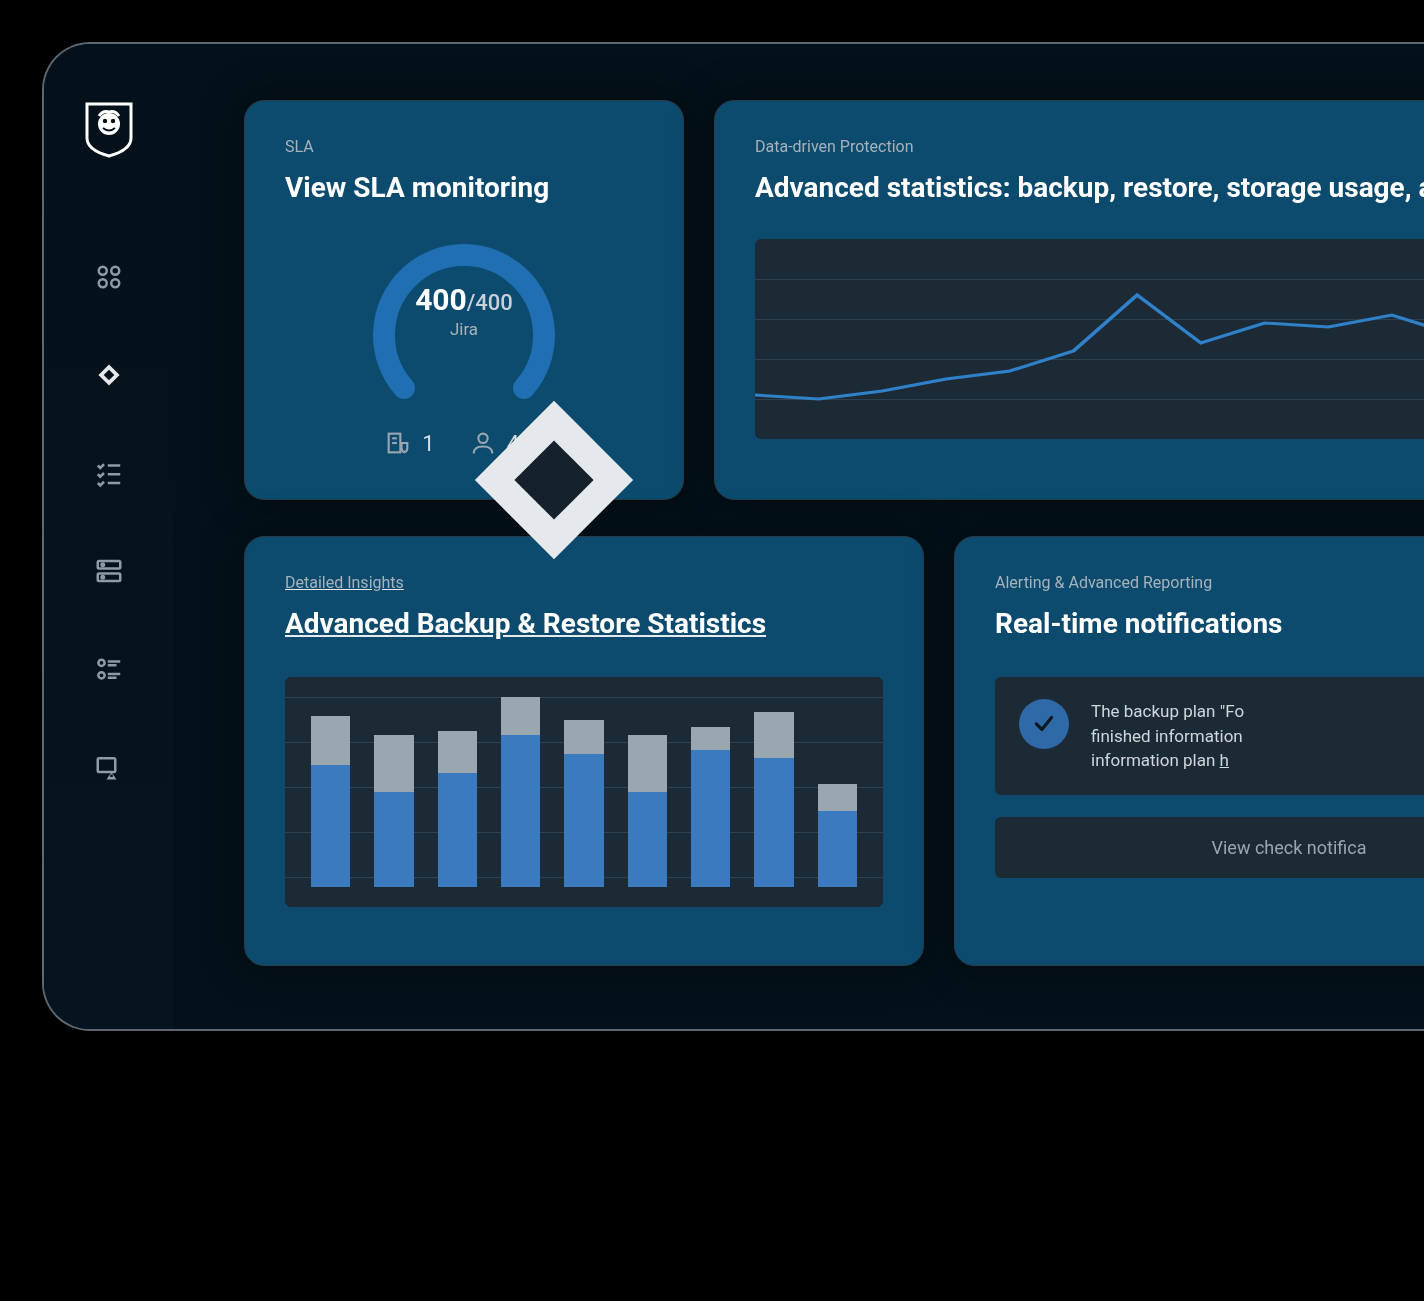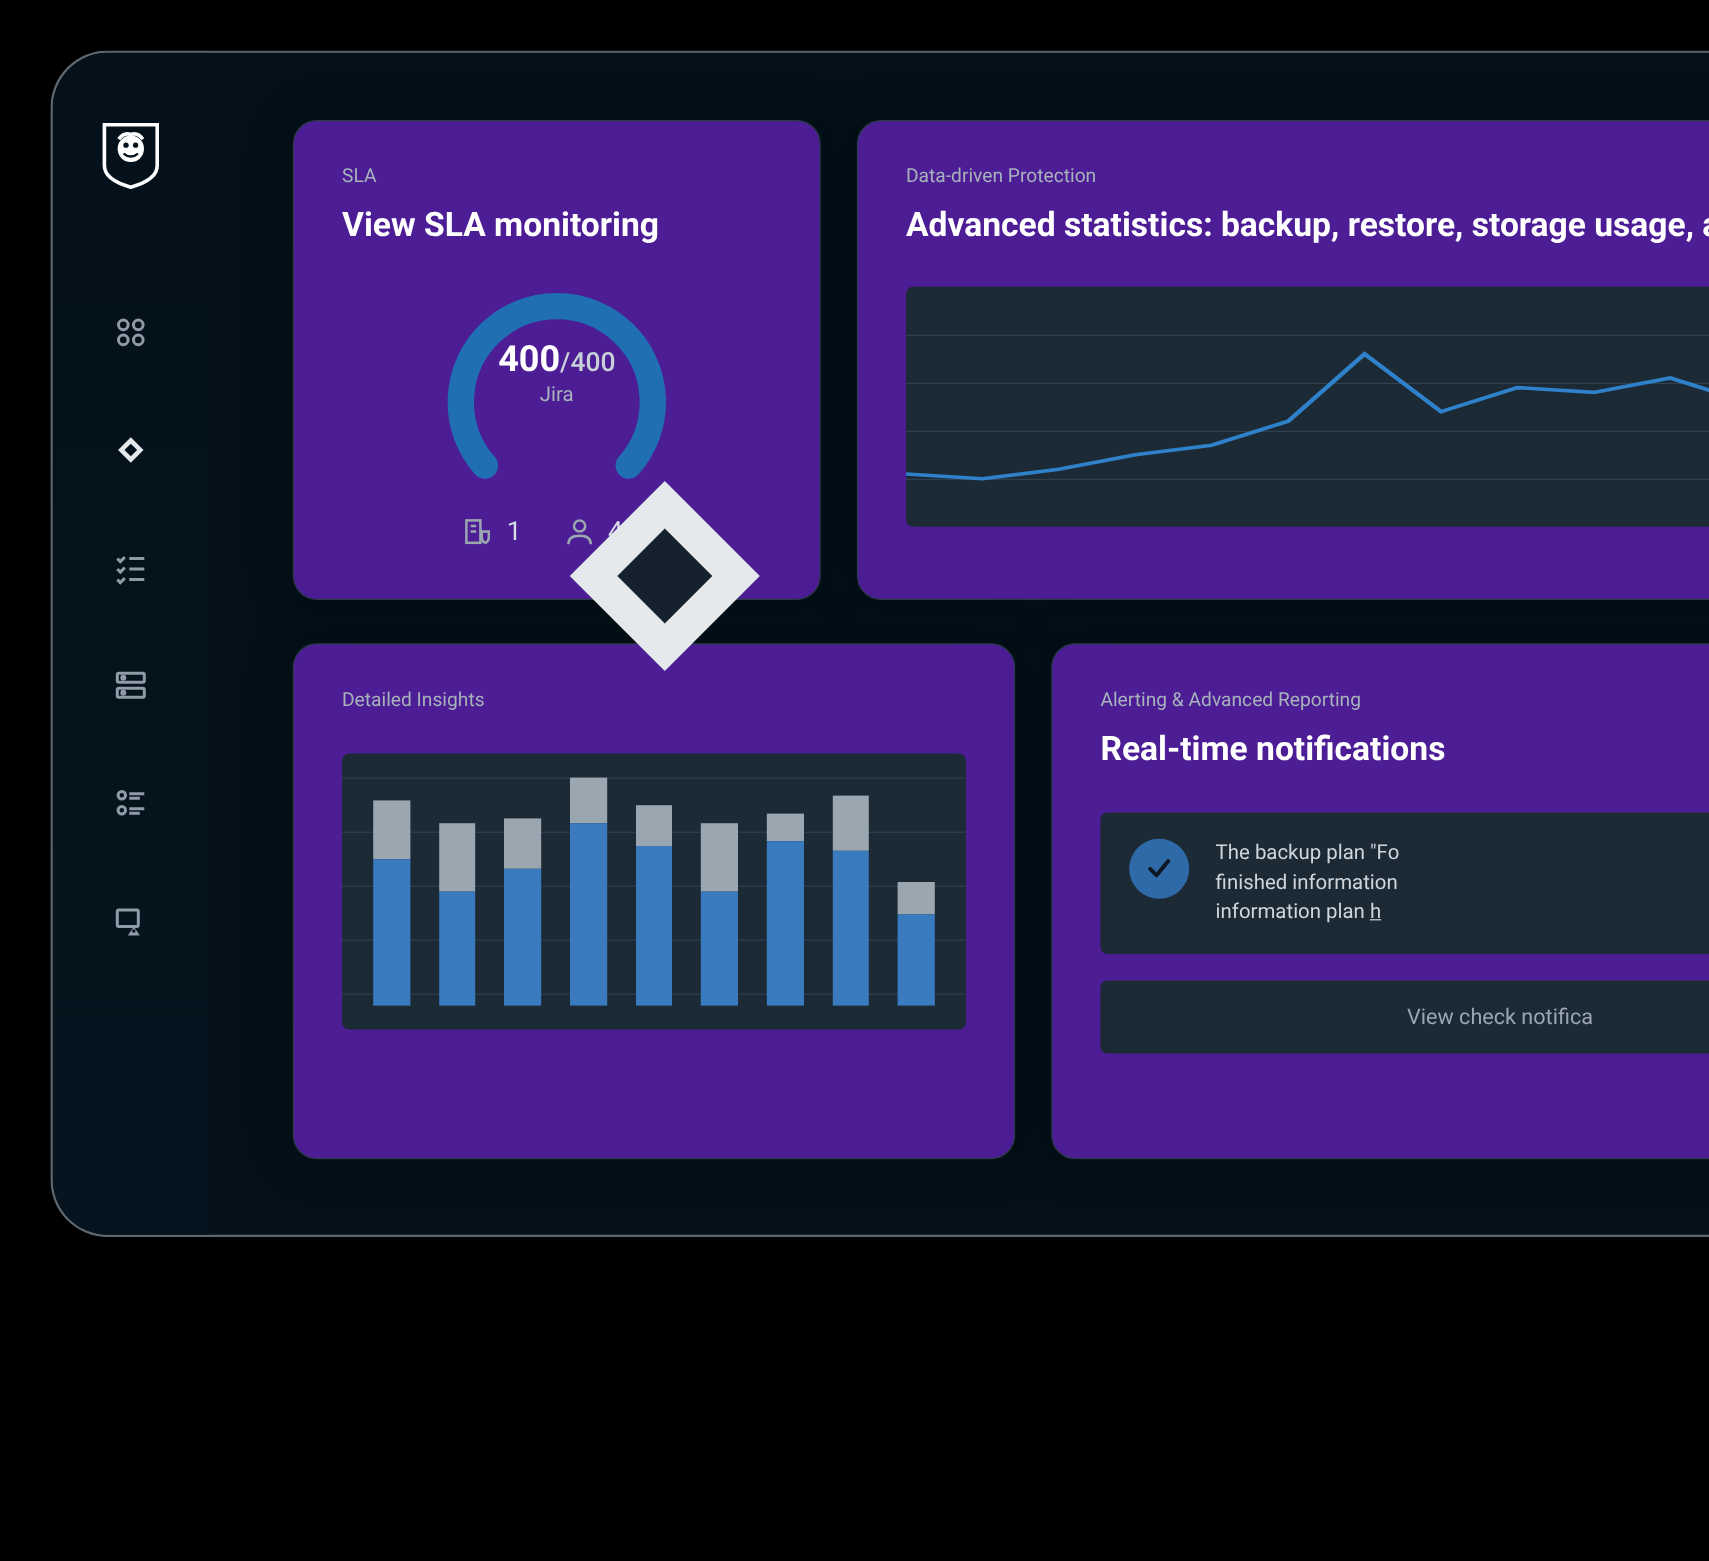--- a/index.html
+++ b/index.html
@@ -55,21 +55,21 @@
   .nav-item svg { width: 30px; height: 30px; }
   
   .main {
     flex:1;
     padding: 56px 0 40px 70px;
     overflow:hidden;
   }
   .row { display:flex; gap:30px; }
   .row + .row { margin-top: 36px; }
   .card {
-    background: #4c1d95;
+    background: #0c4a6e;
     border: 1px solid #2a3a47;
     border-radius: 20px;
     padding: 36px 40px;
     box-shadow: 0 0 40px rgba(0,0,0,0.35);
   }
   .card-eyebrow {
     font-size: 16px;
     color: #a7b2bb;
     font-weight: 400;
     margin-bottom: 14px;
@@ -105,21 +105,21 @@
   .linechart-box {
     margin-top:34px;
     background:#1c2a36;
     border-radius:6px;
     height:200px;
     position:relative;
     overflow:hidden;
   }
   .gridline { position:absolute; left:0; right:0; height:1px; background:#2f4150; }
   
-  .insights-card { width:602px; height:430px; }
+  .insights-card { width:680px; height:430px;text-decoration:underline; }
   .barchart-box {
     margin-top:36px;
     background:#1c2a36;
     border-radius:6px;
     height:230px;
     padding:20px 26px 10px;
     position:relative;
   }
   .bars { display:flex; align-items:flex-end; gap:24px; height:190px; position:relative; z-index:2; }
   .bar { width:44px; display:flex; flex-direction:column; justify-content:flex-end; }
@@ -277,20 +277,21 @@
               <polyline id="line-path" fill="none" stroke="#2f81c9" stroke-width="3" points="0.0,156.0 46.2,160.0 92.3,152.0 138.5,140.0 184.6,132.0 230.8,112.0 276.9,56.0 323.1,104.0 369.2,84.0 415.4,88.0 461.5,76.0 507.7,96.0 553.8,72.0 600.0,80.0"></polyline>
             </svg>
           </div>
         </section>
       </div>
 
       <div class="row">
 
         <section class="card insights-card">
           <div class="card-eyebrow">Detailed Insights</div>
+          <h2 class="card-title">Advanced Backup &amp; Restore Statistics</h2>
           <div class="barchart-box">
             <div class="bar-grid" style="top:20px"></div>
             <div class="bar-grid" style="top:65px"></div>
             <div class="bar-grid" style="top:110px"></div>
             <div class="bar-grid" style="top:155px"></div>
             <div class="bar-grid" style="top:200px"></div>
             <div class="bars" id="bars-container">
                 <div class="bar">
                   <div class="seg-top" style="height: 49.4px;"></div>
                   <div class="seg-bot" style="height: 121.6px;"></div>

